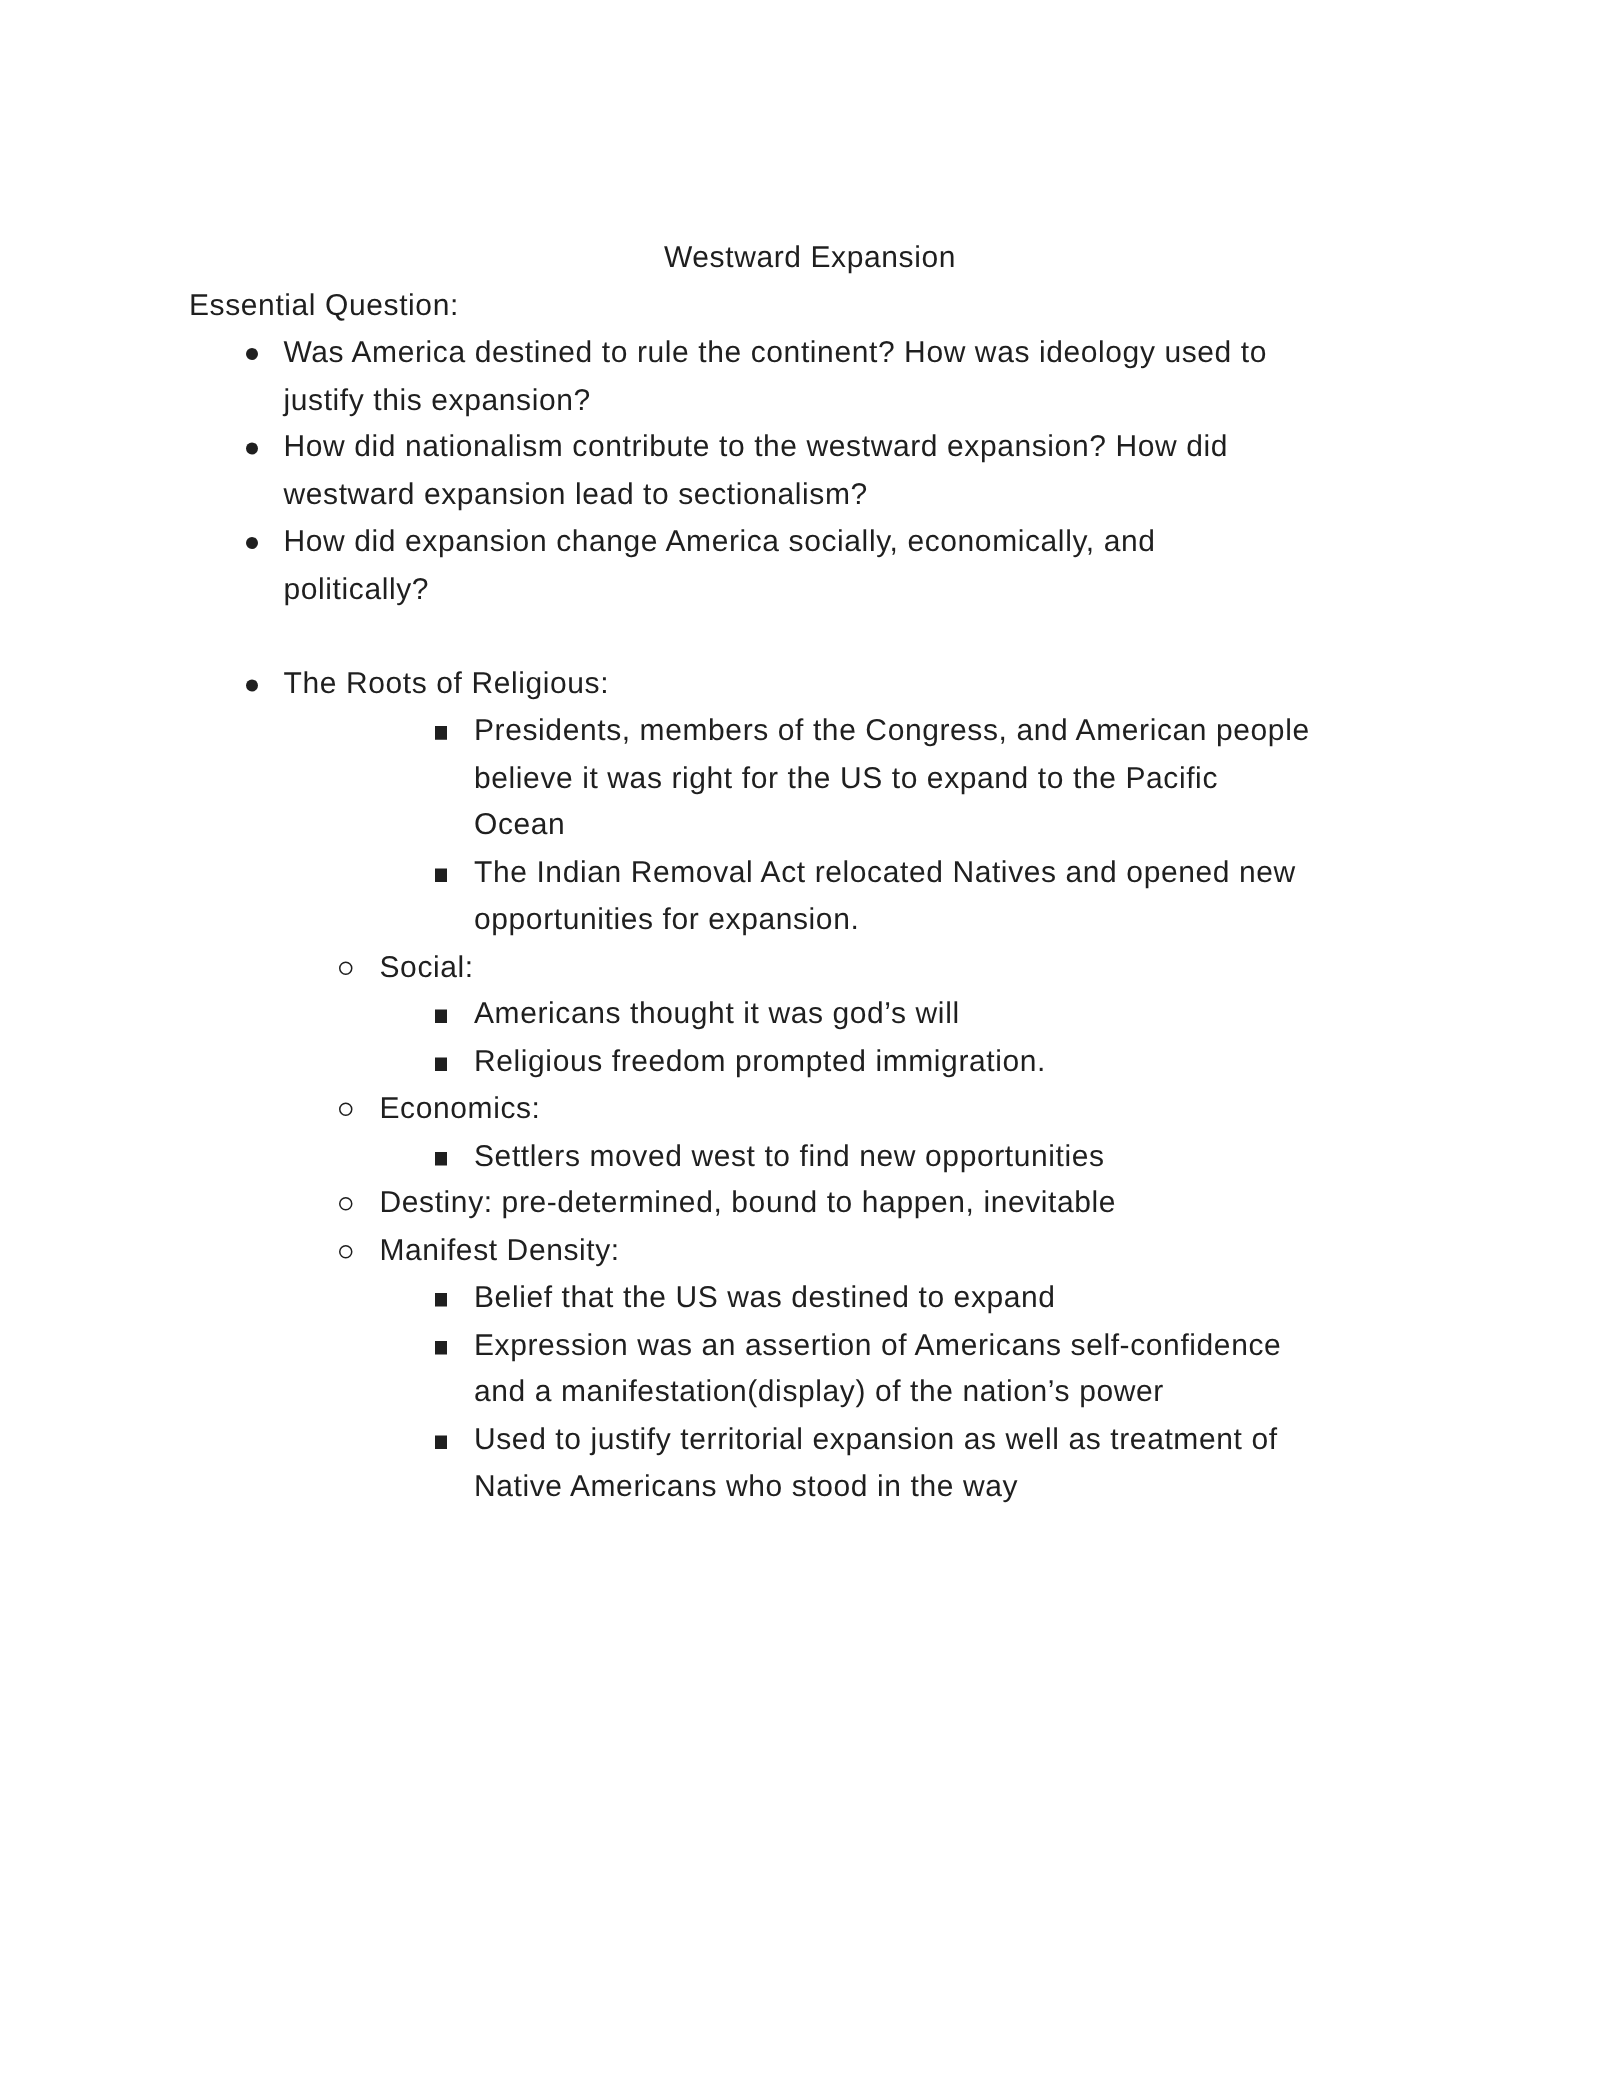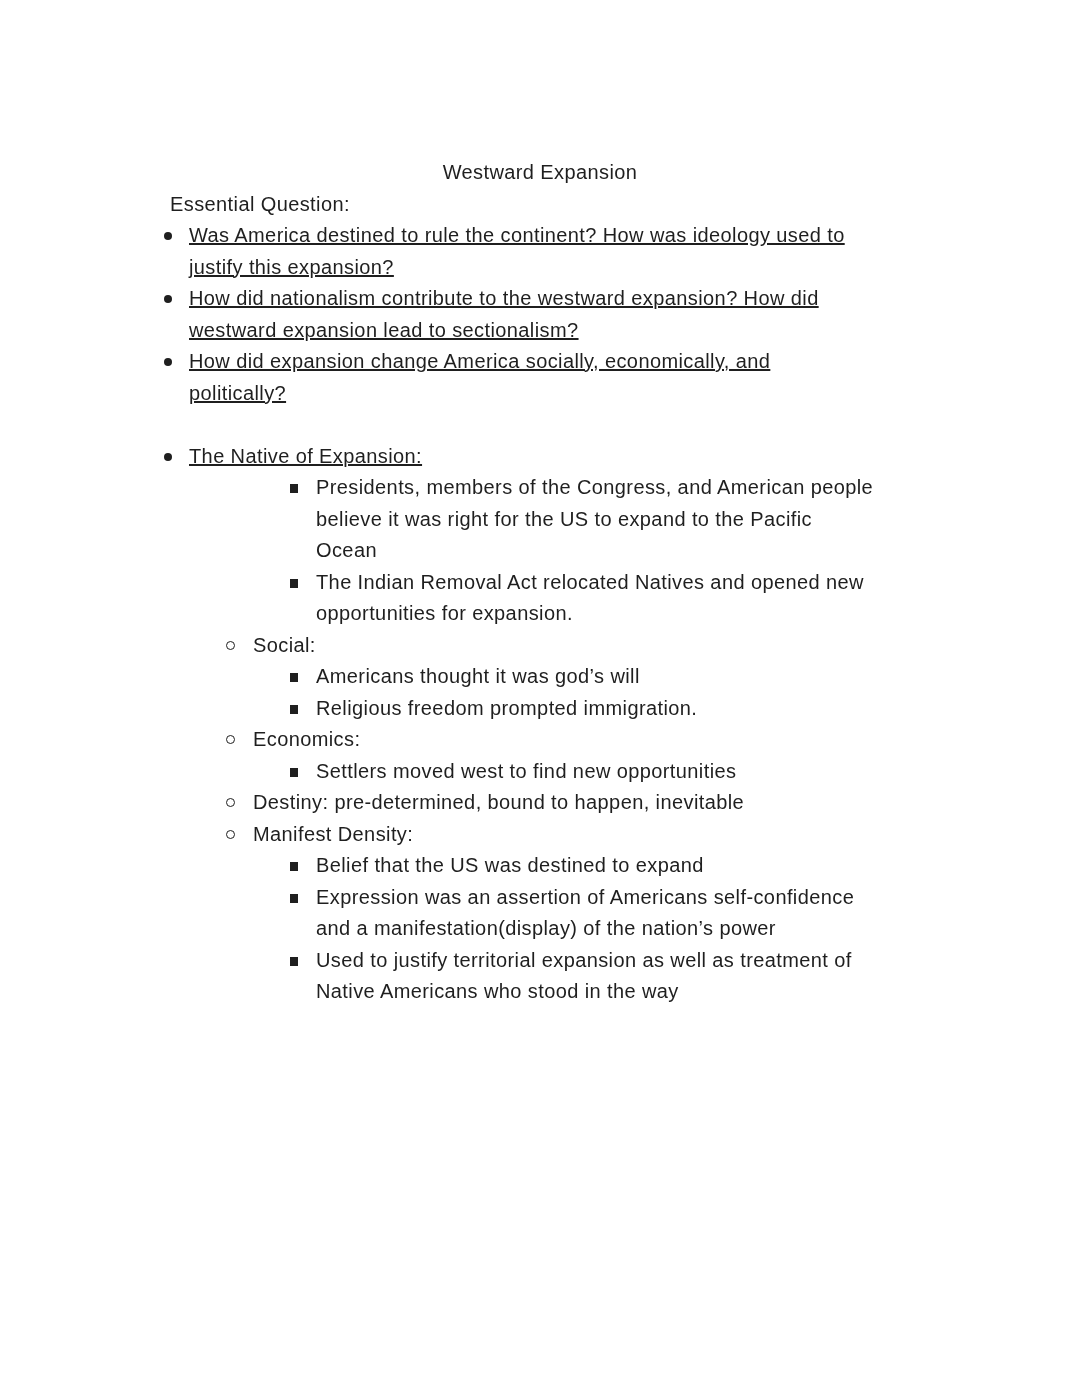--- a/index.html
+++ b/index.html
@@ -25,29 +25,28 @@
     text-align: center;
     font-size: 20px;
     line-height: 31.5px;
     letter-spacing: 0.4px;
     white-space: pre;
   }
   .doc-heading {
     font-size: 20px;
     line-height: 31.5px;
     letter-spacing: 0.4px;
-    margin-left: 44px;
   }
   .outline {
     font-size: 20px;
     line-height: 31.5px;
     letter-spacing: 0.4px;
   }
   .item { position: relative; }
-  .item.l1 { padding-left: 63px; text-decoration: underline; }
+  .item.l1 { padding-left: 63px; }
   .item.l2 { padding-left: 127px; }
   .item.l3 { padding-left: 190px; }
   .marker {
     position: absolute;
     display: block;
   }
   .l1 .marker {
     left: 38px; top: 12px;
     width: 8px; height: 8px;
     background: #1f1f1f;
@@ -72,21 +71,21 @@
 <body>
 
 <div class="page">
   <div class="doc-title">Westward Expansion</div>
   <div class="doc-heading">Essential Question:</div>
   <div class="outline" id="outline">
       <div class="item l1"><span class="marker"></span><span>Was America destined to rule the continent? How was ideology used to<br>justify this expansion?</span></div>
       <div class="item l1"><span class="marker"></span><span>How did nationalism contribute to the westward expansion? How did<br>westward expansion lead to sectionalism?</span></div>
       <div class="item l1"><span class="marker"></span><span>How did expansion change America socially, economically, and<br>politically?</span></div>
       <div class="spacer"></div>
-      <div class="item l1"><span class="marker"></span><span>The Native of Expansion:</span></div>
+      <div class="item l1"><span class="marker"></span><span>The Roots of Religious:</span></div>
       <div class="item l3"><span class="marker"></span></div>
       <div class="item l3"><span class="marker"></span><span>Presidents, members of the Congress, and American people<br>believe it was right for the US to expand to the Pacific<br>Ocean</span></div>
       <div class="item l3"><span class="marker"></span><span>The Indian Removal Act relocated Natives and opened new<br>opportunities for expansion.</span></div>
       <div class="item l2"><span class="marker"></span><span>Social:</span></div>
       <div class="item l3"><span class="marker"></span><span>Americans thought it was god’s will</span></div>
       <div class="item l3"><span class="marker"></span><span>Religious freedom prompted immigration.</span></div>
       <div class="item l2"><span class="marker"></span><span>Economics:</span></div>
       <div class="item l3"><span class="marker"></span><span>Settlers moved west to find new opportunities</span></div>
       <div class="item l2"><span class="marker"></span><span>Destiny: pre-determined, bound to happen, inevitable</span></div>
       <div class="item l2"><span class="marker"></span><span>Manifest Density:</span></div>

